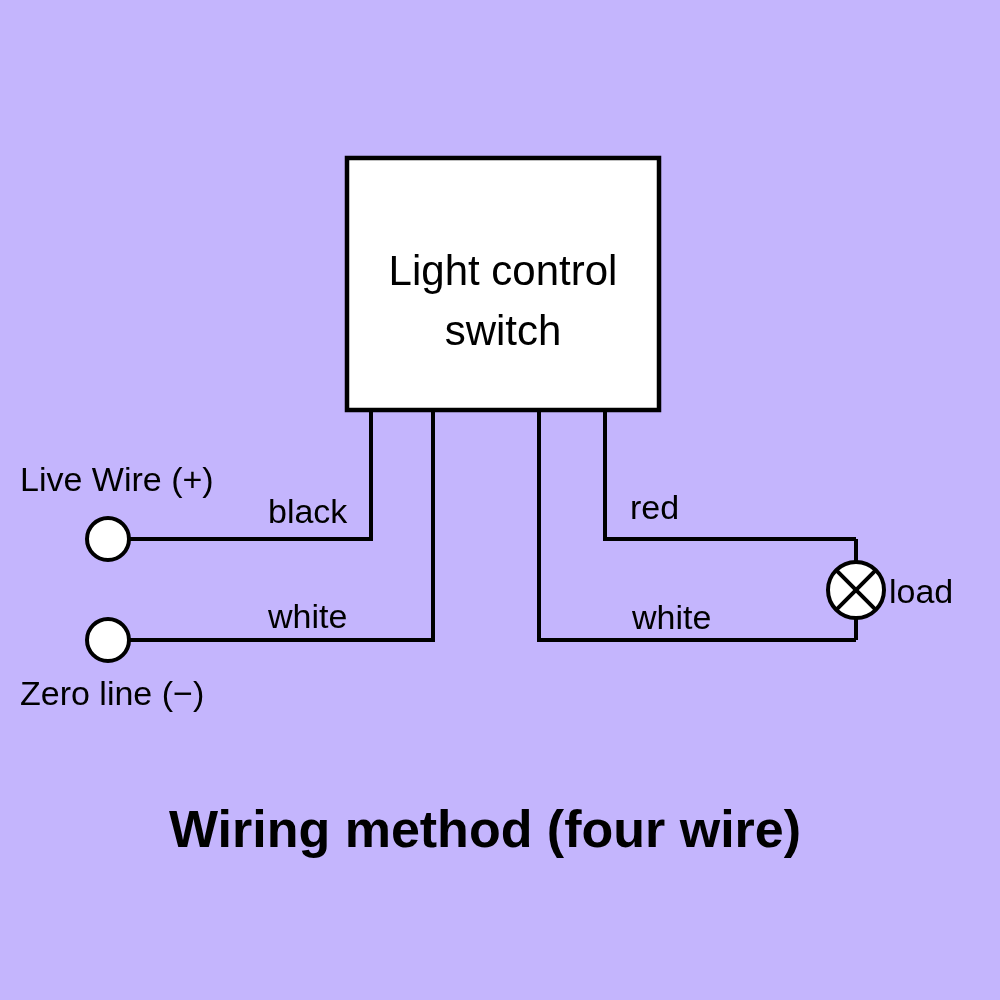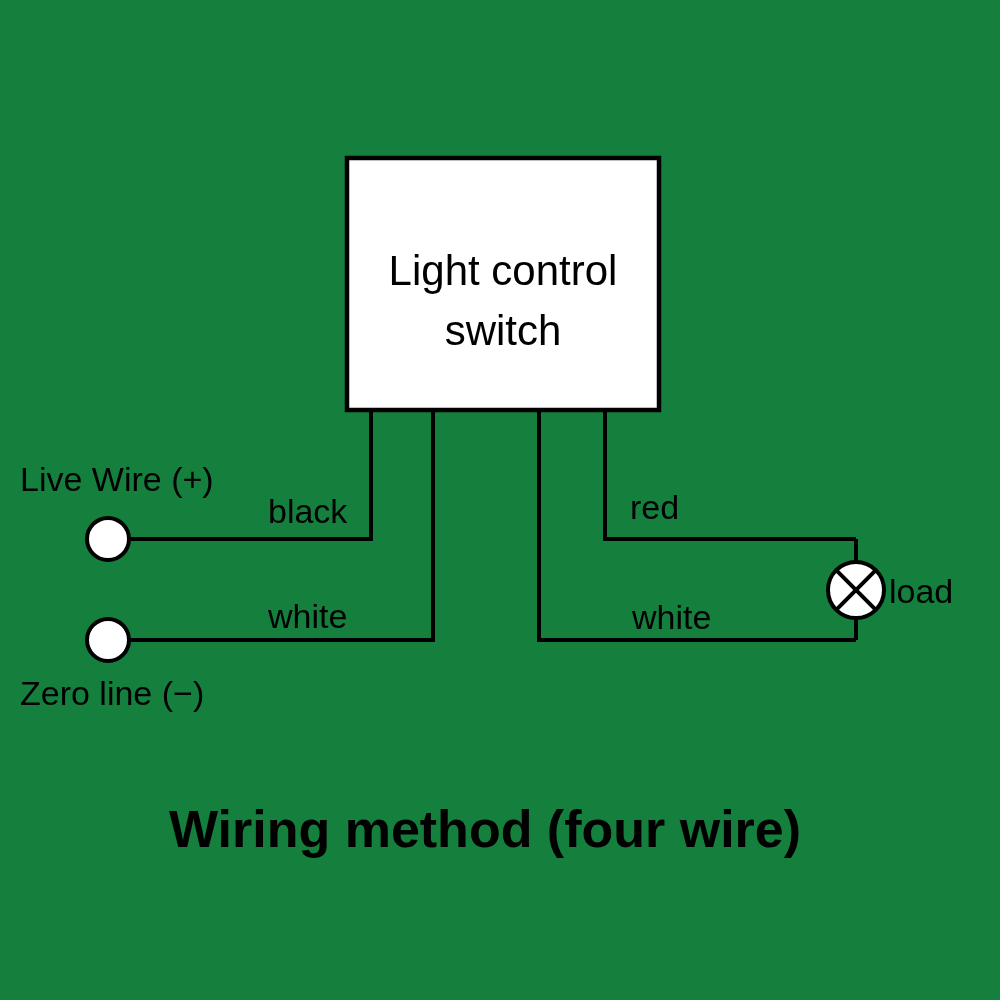--- a/index.html
+++ b/index.html
@@ -12,21 +12,21 @@
     width: 1000px;
     height: 1000px;
     font-family: "Liberation Sans", sans-serif;
     color: #000000;
     overflow: hidden;
   }
   #diagram-root {
     position: relative;
     width: 1000px;
     height: 1000px;
-    background: #15803d;
+    background: #c4b5fd;
   }
   svg#wiring-svg {
     display: block;
     width: 1000px;
     height: 1000px;
   }
   .wire {
     fill: none;
     stroke: #000000;
     stroke-width: 4;

